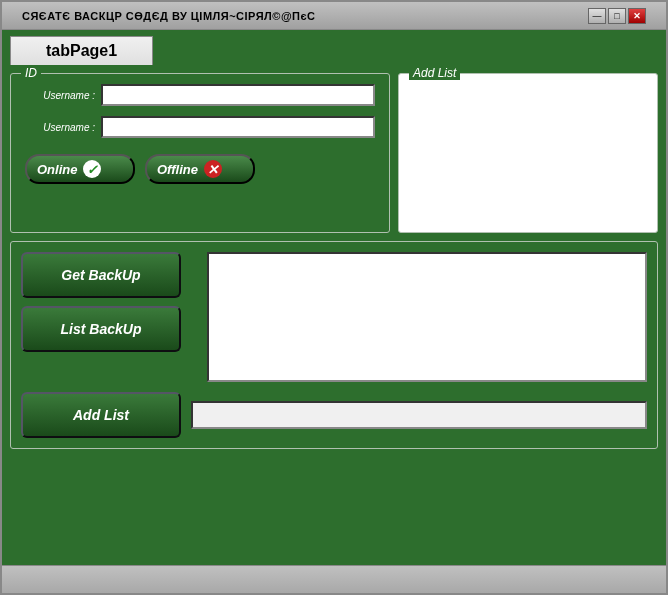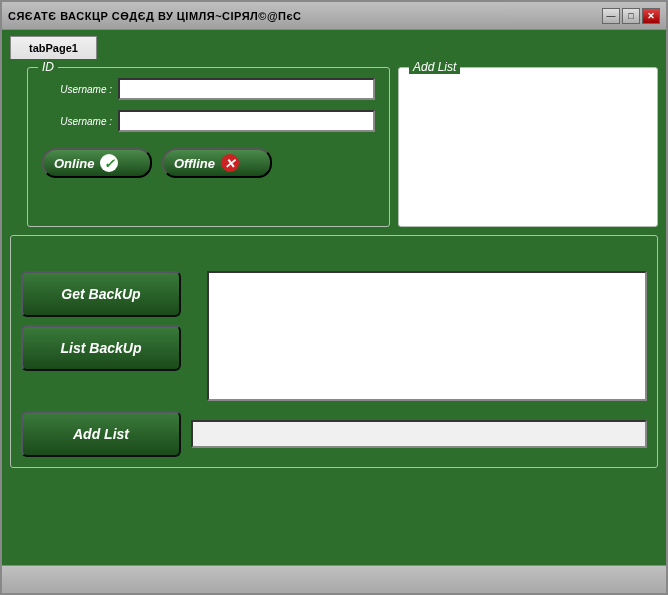--- a/index.html
+++ b/index.html
@@ -20,21 +20,21 @@
       display: flex;
       flex-direction: column;
     }
 
     .title-bar {
       background: linear-gradient(to bottom, #c0c0c0, #a0a0a0);
       height: 28px;
       display: flex;
       align-items: center;
       justify-content: space-between;
-      padding: 0 6px;
+      padding: 0 20px;
       border-bottom: 1px solid #888;
       flex-shrink: 0;
     }
 
     .title-bar-text {
       font-size: 11px;
       font-weight: bold;
       color: #000;
       letter-spacing: 0.5px;
     }
@@ -64,26 +64,26 @@
     }
 
     .tab-bar {
       display: flex;
       background: #2d6e2d;
       padding: 6px 8px 0 8px;
       flex-shrink: 0;
     }
 
     .tab {
-      padding: 5px 18px;
+      padding: 5px 35px;
       background: linear-gradient(to bottom, #d4d4d4, #b8b8b8);
       border: 1px solid #888;
       border-bottom: none;
       cursor: pointer;
-      font-size: 11px;
+      font-size: 16px;
       color: #000;
       margin-right: 4px;
     }
 
     .tab.active {
       background: linear-gradient(to bottom, #f0f0f0, #e0e0e0);
       font-weight: bold;
     }
 
     .tab-content {
@@ -99,21 +99,20 @@
     
     .id-section {
       border: 1px solid #b0c0b0;
       border-radius: 3px;
       padding: 10px 14px 14px 14px;
       display: flex;
       gap: 12px;
       background: #2d6e2d;
       flex-shrink: 0;
       position: relative;
-      margin-left: 17px;
     }
 
     .id-legend {
       position: absolute;
       top: -8px;
       left: 10px;
       background: #2d6e2d;
       padding: 0 4px;
       color: #fff;
       font-size: 12px;
@@ -331,21 +330,21 @@
         </div>
       </div>
 
       <div style="width:260px; position:relative; border:1px solid #b0c0b0; border-radius:3px; background:#fff; min-height:160px;">
         <span class="add-list-legend">Add List</span>
       </div>
     </div>
 
     <div class="bottom-section" style="flex-direction: column; gap: 10px;">
 
-    <div style="display: flex; gap: 26px; flex: 1 1 0%; margin-top: 25px;">
+    <div style="display: flex; gap: 26px; flex: 1 1 0%;">
           <div class="action-buttons" style="gap: 8px;">
         <button class="action-btn">Get BackUp</button>
         <button class="action-btn">List BackUp</button>
 
       </div>
           <div class="right-area" style="min-height: 130px;">
         <div class="list-box"></div>
       </div>
         </div>
         <div class="add-list-row" style="display: flex; gap: 10px; align-items: center;">

